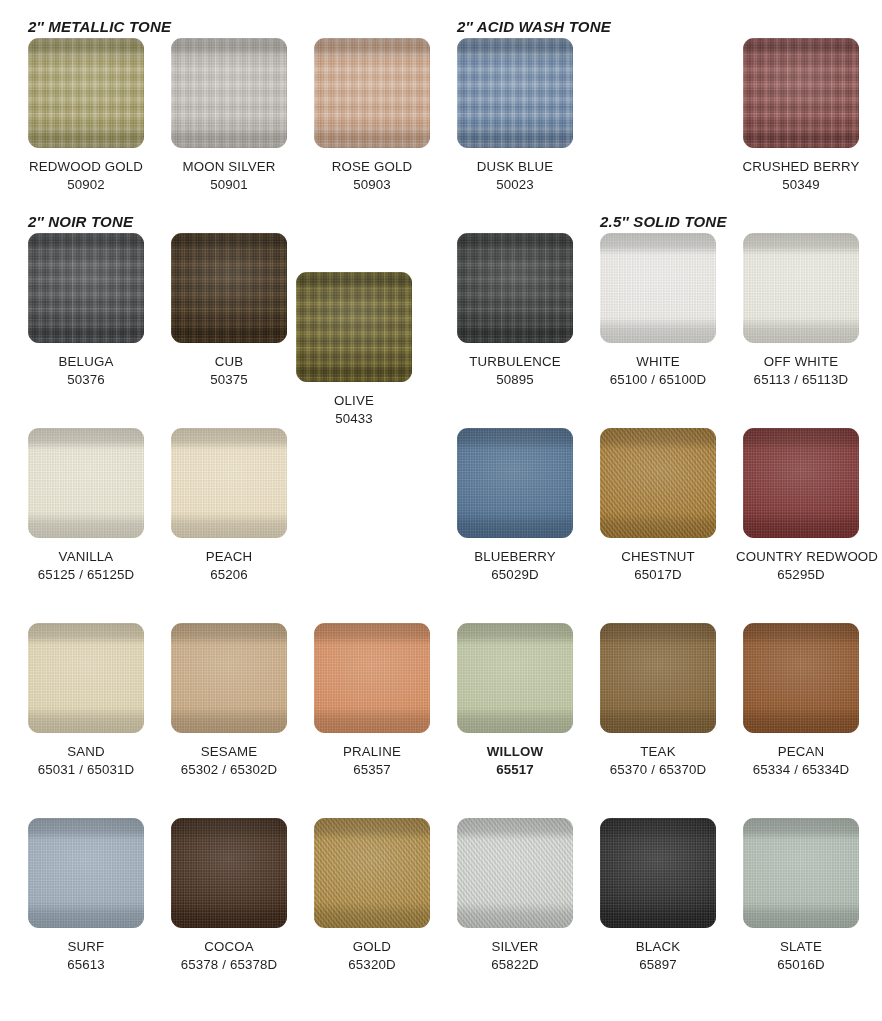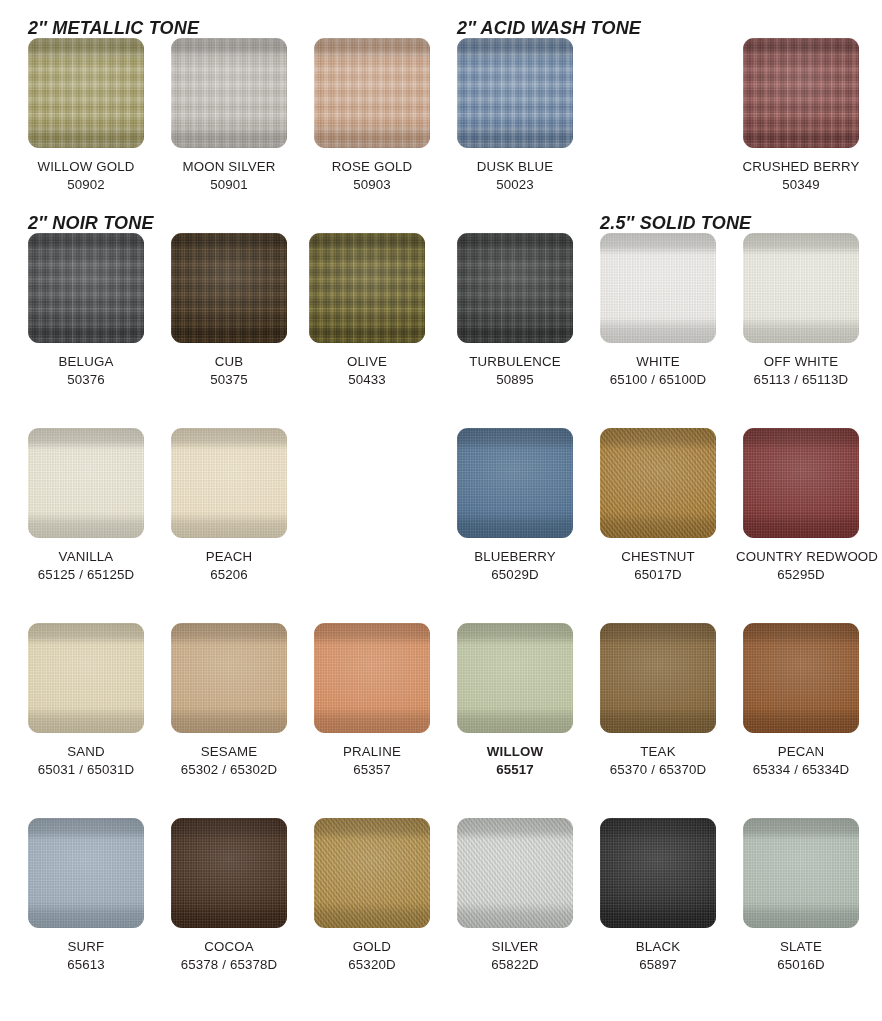--- a/index.html
+++ b/index.html
@@ -21,21 +21,21 @@
     width: 882px;
     height: 1021px;
   }
 
   
   .section-header {
     position: absolute;
     font-family: "Liberation Sans", sans-serif;
     font-style: italic;
     font-weight: bold;
-    font-size: 18px;
+    font-size: 15px;
     letter-spacing: 0.2px;
     color: #1a1a1a;
     white-space: nowrap;
   }
 
   
   .grid {
     position: absolute;
     left: 0;
     top: 0;
@@ -157,21 +157,21 @@
   <div class="grid" id="swatch-grid">
       <div class="row" style="top: 38px;">
         <div class="cell" style="left: 21px;">
           <div class="swatch tone" style="background: rgb(179, 172, 120);">
             <div class="warp"></div>
             <div class="weft"></div>
             <div class="slub"></div>
             <div class="bands"></div>
             <div class="sheen"></div>
           </div>
-          <div class="caption"><span>WILLOW GOLD</span><span class="code">50902</span></div>
+          <div class="caption"><span>REDWOOD GOLD</span><span class="code">50902</span></div>
         </div>
         <div class="cell" style="left: 164px;">
           <div class="swatch tone" style="background: rgb(204, 200, 194);">
             <div class="warp"></div>
             <div class="weft"></div>
             <div class="slub"></div>
             <div class="bands"></div>
             <div class="sheen"></div>
           </div>
           <div class="caption"><span>MOON SILVER</span><span class="code">50901</span></div>
@@ -221,21 +221,21 @@
         <div class="cell" style="left: 164px;">
           <div class="swatch tone" style="background: rgb(61, 42, 18);">
             <div class="warp"></div>
             <div class="weft"></div>
             <div class="slub"></div>
             <div class="bands"></div>
             <div class="sheen"></div>
           </div>
           <div class="caption"><span>CUB</span><span class="code">50375</span></div>
         </div>
-        <div class="cell" style="left: 302px;">
+        <div class="cell" style="left: 289px; margin-top: 39px;">
           <div class="swatch tone" style="background: rgb(107, 97, 36);">
             <div class="warp"></div>
             <div class="weft"></div>
             <div class="slub"></div>
             <div class="bands"></div>
             <div class="sheen"></div>
           </div>
           <div class="caption"><span>OLIVE</span><span class="code">50433</span></div>
         </div>
         <div class="cell" style="left: 450px;">

